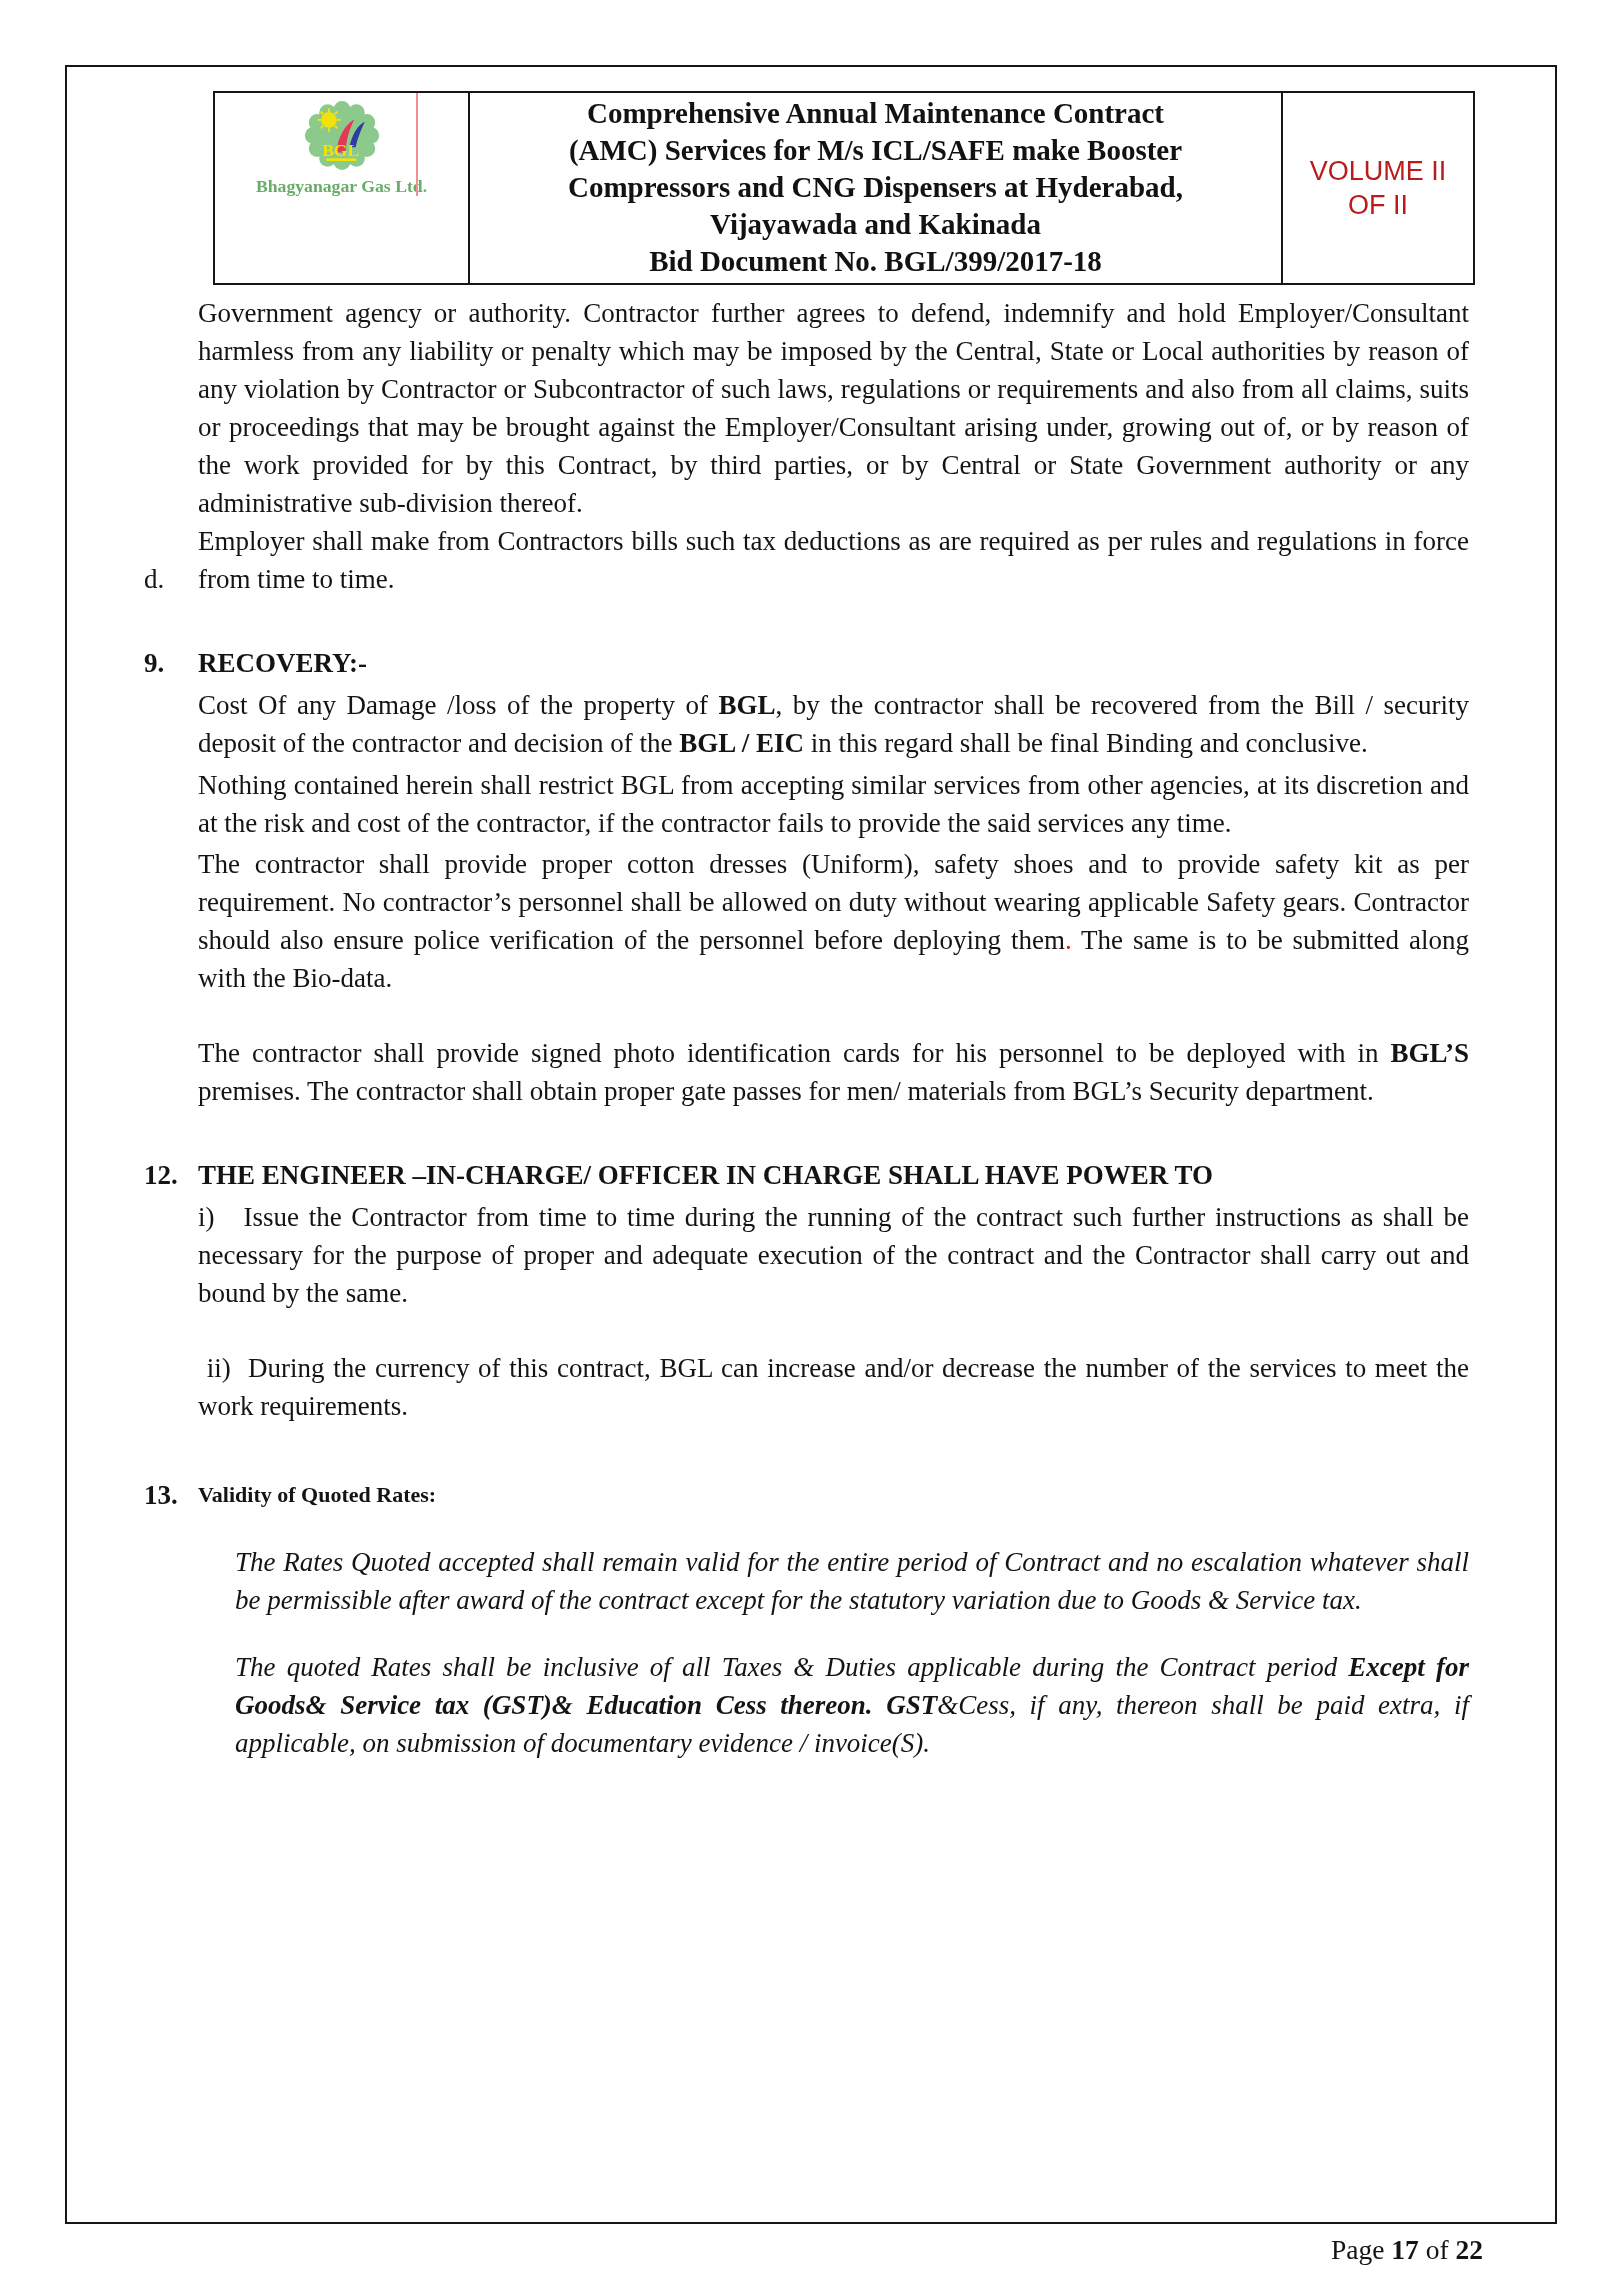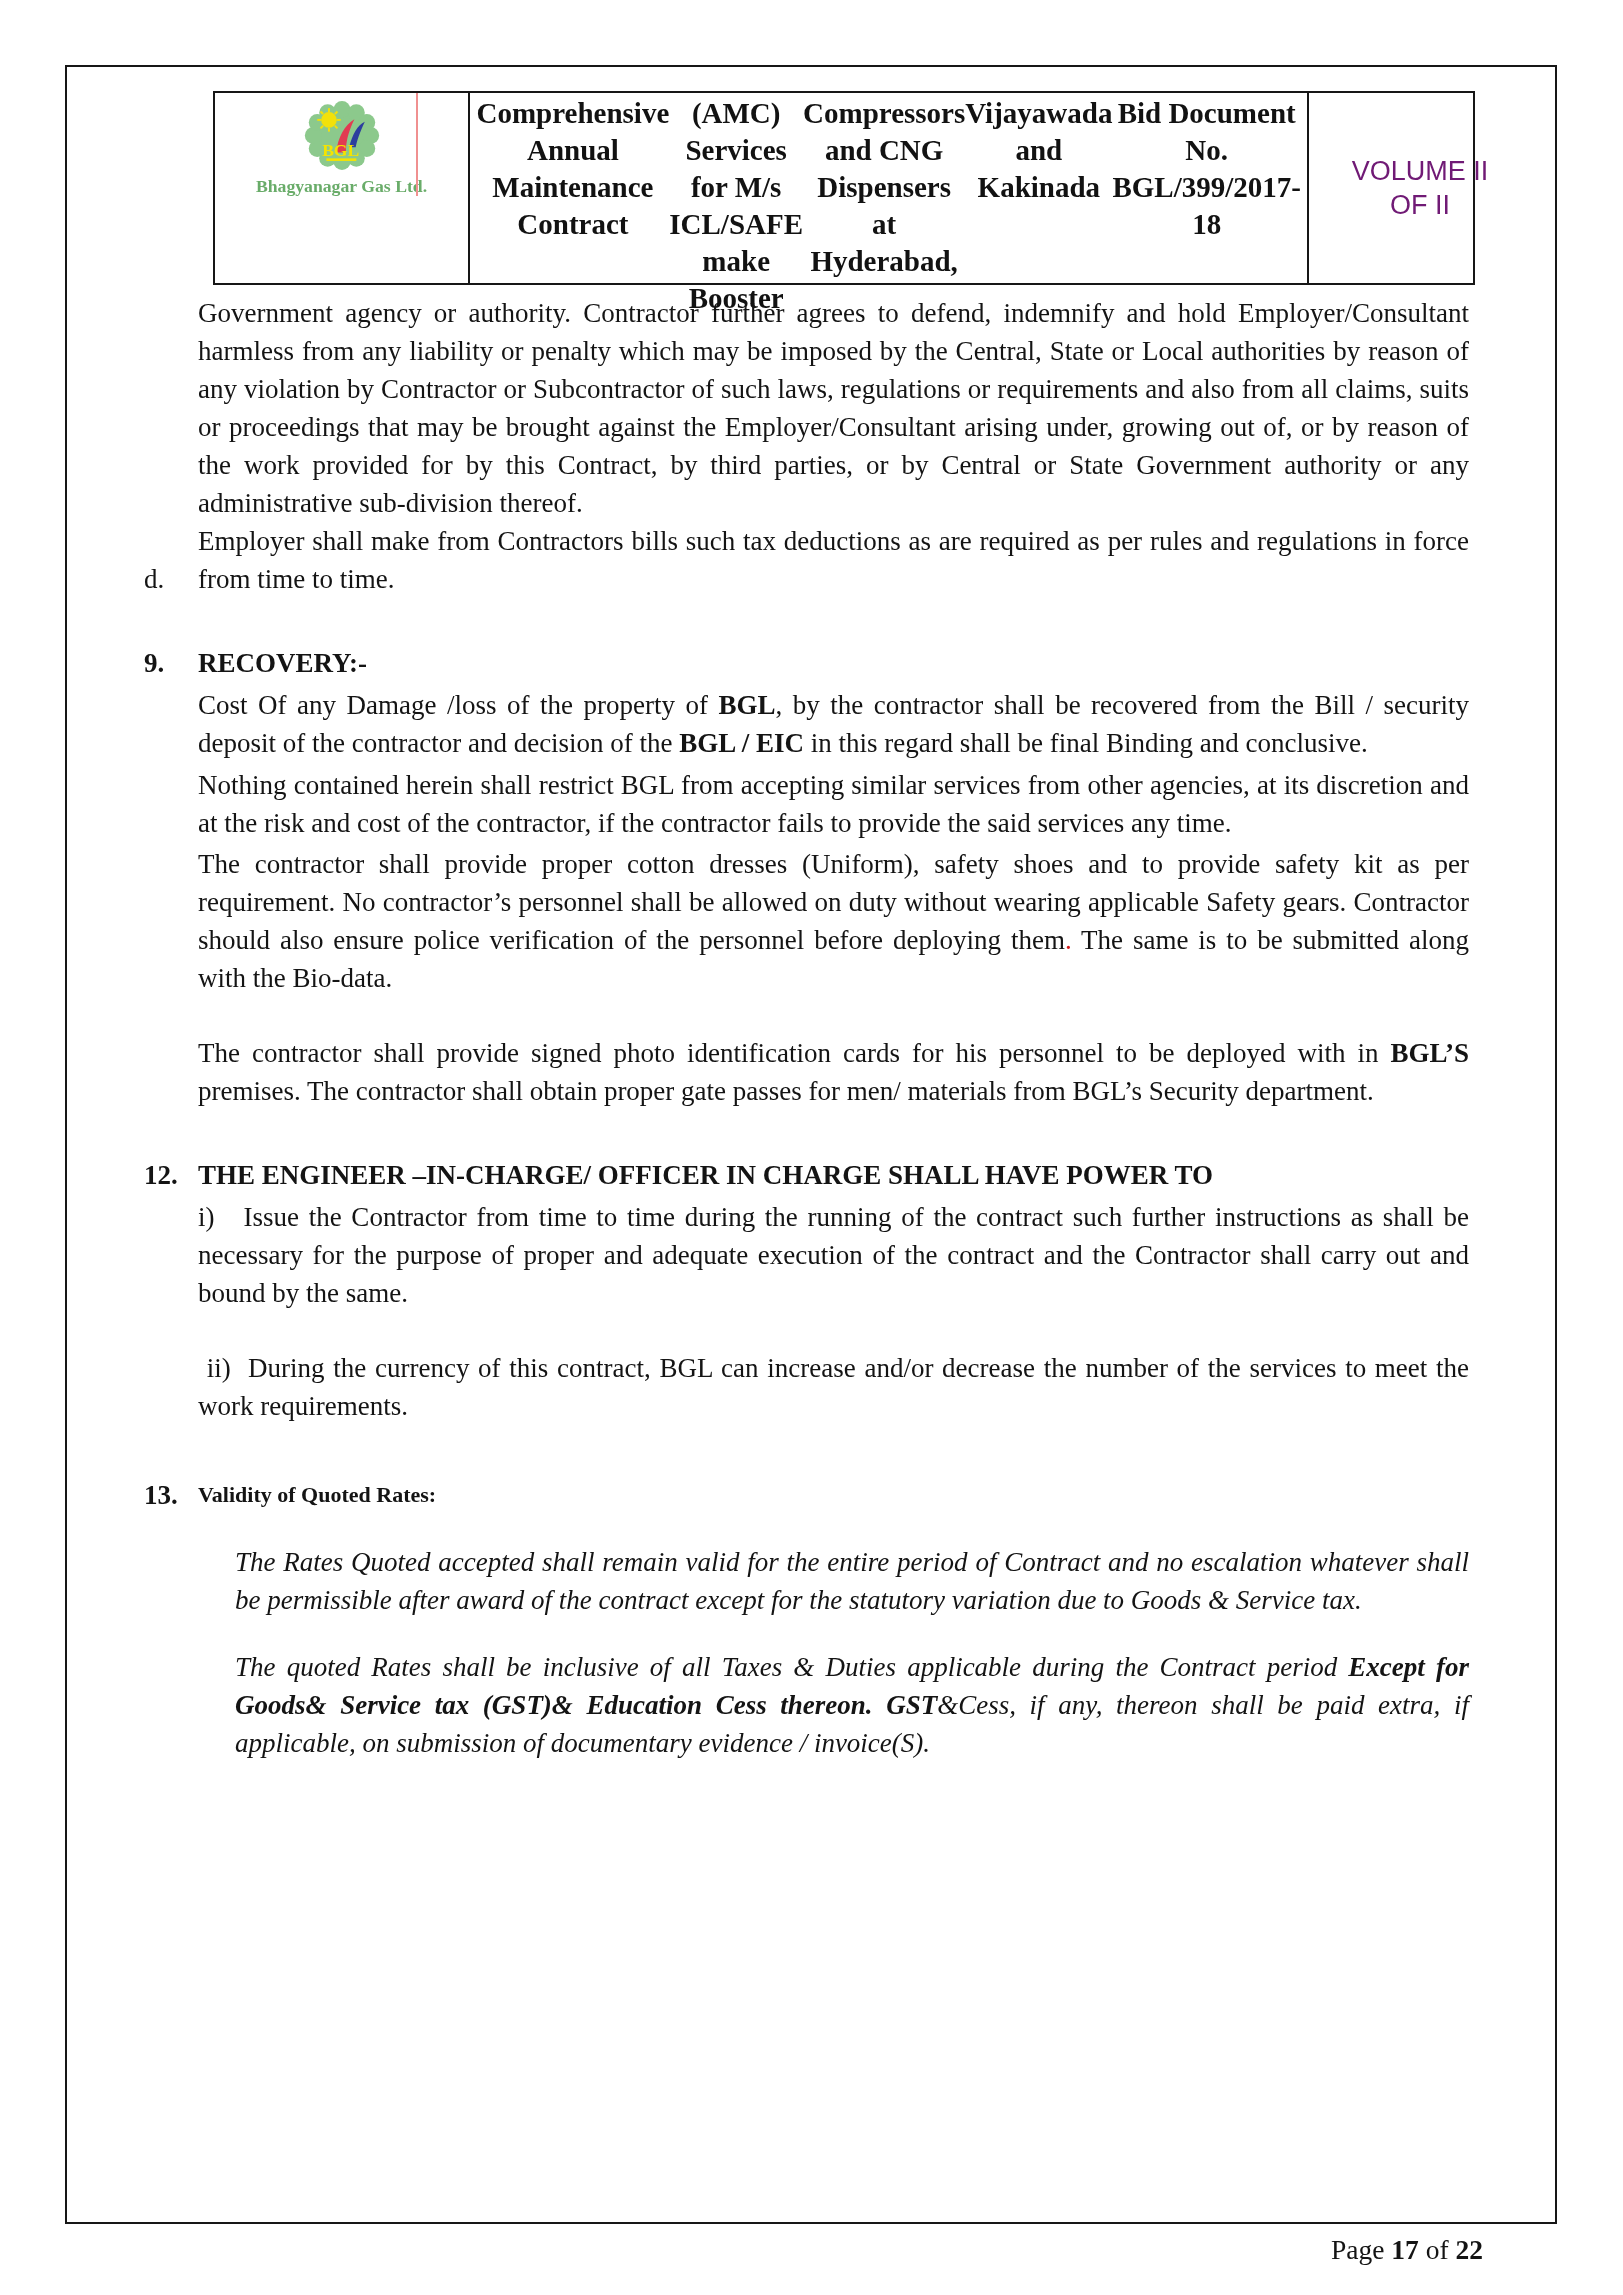--- a/index.html
+++ b/index.html
@@ -45,33 +45,33 @@
     margin-top: 0.7px;
   }
   .company {
     margin-top: 7.9px;
     font: 400 27px/33px "Liberation Sans", sans-serif;
     color: #141414;
     text-align: center;
   }
   .title-cell {
     flex: 1;
-    display: flex; flex-direction: row; justify-content: center;
+    display: flex; flex-direction: column; justify-content: center;
     text-align: center;
     font: bold 29px/37px "Liberation Serif", serif;
     color: #121212;
     padding: 2.6px 6.5px; box-sizing: border-box; border-radius: 16px;
   }
   .volume-cell {
-    width: 223px; flex: none;
+    width: 192px; flex: none;
     border-left: 2.6px solid #161616;
     display: flex; flex-direction: column; justify-content: center;
     text-align: center;
     font: 400 27px/34px "Liberation Sans", sans-serif;
-    color: #701a75;
+    color: #b91c1c;
     box-sizing: border-box;
   }
   
   .content {
     margin: 9.2px 86px 0 77px;
     font: 400 27px/38px "Liberation Serif", serif;
     text-align: justify;
   }
   .row { display: flex; align-items: flex-end; }
   .marker { flex: none; width: 54px; white-space: pre; }

